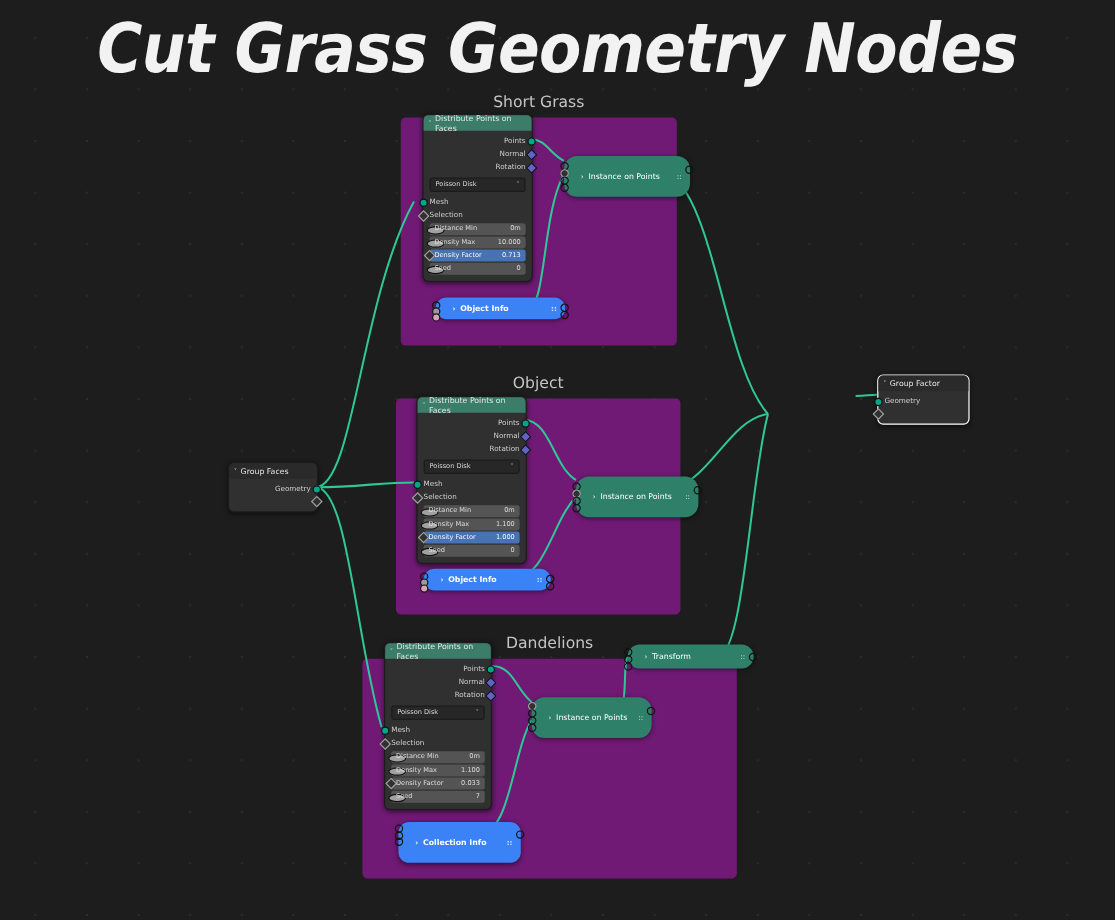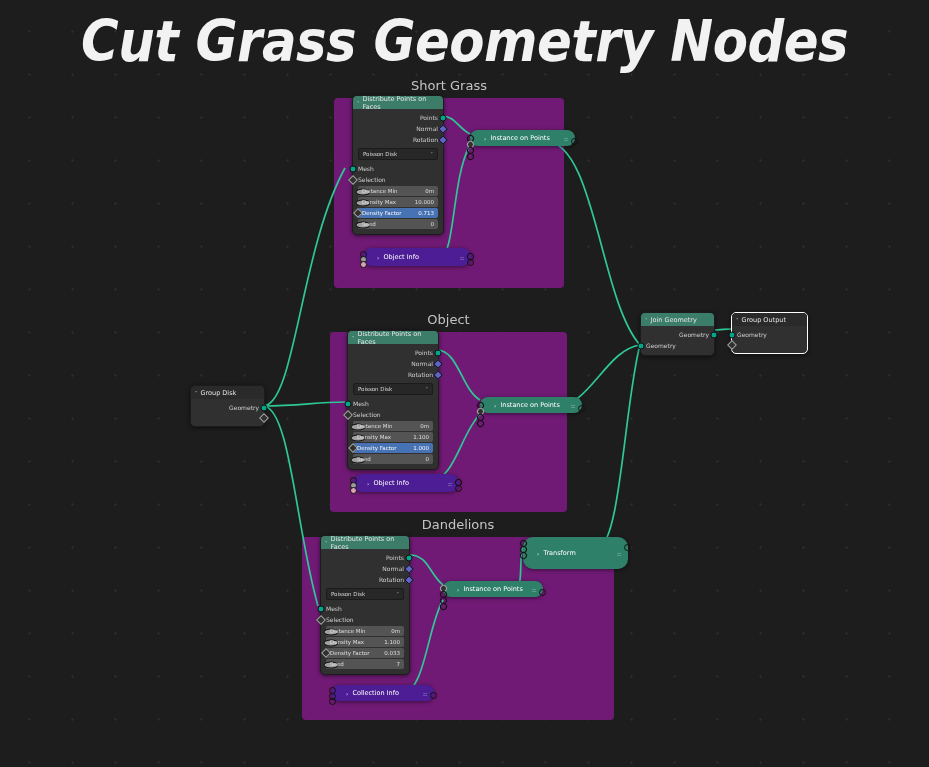--- a/index.html
+++ b/index.html
@@ -66,47 +66,47 @@
   .sock{position:absolute;width:5px;height:5px;border-radius:50%;
         border:1px solid #111;top:50%;transform:translate(-50%,-50%);}
   .sock.left{left:0;}
   .sock.right{left:100%;}
   .sock.geom{background:#00a58a;}
   .sock.field{background:#a1a1a1;}
   .sock.diamond{border-radius:0;transform:translate(-50%,-50%) rotate(45deg);background:#303030;border:1px solid #a1a1a1;}
   .sock.dvec{border-radius:0;transform:translate(-50%,-50%) rotate(45deg);background:#6363c7;}
 
   
-  .pill{position:absolute;border-radius:11px;height:16px;display:flex;align-items:center;
+  .pill{position:absolute;border-radius:11px;height:34px;display:flex;align-items:center;
         padding:0 16px 0 14px;font-size:6.5px;color:#ffffff;white-space:nowrap;
         font-family:"DejaVu Sans","Liberation Sans",sans-serif;
         box-shadow:0 1px 4px rgba(0,0,0,.5);}
   .pill.geo{background:#2f8069;}
-  .pill.pink{background:#4c1d95;}
+  .pill.pink{background:#3b82f6;font-weight:bold;}
   .pill .chev{margin-right:4px;font-size:6px;opacity:.9;}
   .pill .dots{position:absolute;right:7px;font-size:6px;opacity:.75;letter-spacing:0px;}
   .pill .psock{position:absolute;width:5px;height:5px;border-radius:50%;border:1px solid #111;}
 
   svg.links{position:absolute;left:0;top:0;width:929px;height:767px;pointer-events:none;}
   .link{fill:none;stroke:#2ec795;stroke-width:1.7;}
 </style>
 </head>
 <body>
 
 <div id="stage">
 
   <div class="title">Cut Grass Geometry Nodes</div>
 
   <div class="frame" style="left:334px;top:98px;width:230px;height:190px;">
     <div class="frame-label">Short Grass</div>
   </div>
   <div class="frame" style="left:330px;top:332px;width:237px;height:180px;">
     <div class="frame-label">Object</div>
   </div>
-  <div class="frame" style="left:302px;top:537px;width:312px;height:183px;">
+  <div class="frame" style="left:302px;top:549px;width:312px;height:183px;">
     <div class="frame-label">Dandelions</div>
   </div>
 
   <svg class="links">
 
     <path class="link" d="M263,406 C295,406 300,250 345,168"></path>
 
     <path class="link" d="M263,406 C300,406 315,402 345,402"></path>
 
     <path class="link" d="M263,406 C290,406 296,530 318,606"></path>
@@ -130,54 +130,38 @@
     <path class="link" d="M512,592 C525,592 518,560 523,547"></path>
 
     <path class="link" d="M598,547 C620,547 625,400 640,345"></path>
 
     <path class="link" d="M713,330 C722,330 724,329 731,329"></path>
   </svg>
 
   <div class="node" style="left:190px;top:385px;width:73px;">
     <div class="nhead grp">
       <span class="chev">˅</span>
-      <span>Group Disk</span>
+      <span>Group Faces</span>
     </div>
     <div class="nbody">
       <div class="row out">
         <span>Geometry</span>
         <span class="sock right geom"></span>
       </div>
       <div class="row out" style="height:9px;">
         <span class="sock right diamond"></span>
       </div>
     </div>
   </div>
 
-  <div class="node" style="left:640px;top:312px;width:73px;">
-    <div class="nhead geo">
-      <span class="chev">˅</span>
-      <span>Join Geometry</span>
-    </div>
-    <div class="nbody">
-      <div class="row out">
-        <span>Geometry</span>
-        <span class="sock right geom"></span>
-      </div>
-      <div class="row in">
-        <span class="sock left geom"></span>
-        <span>Geometry</span>
-      </div>
-    </div>
-  </div>
 
   <div class="node selected" style="left:731px;top:312px;width:75px;">
     <div class="nhead grp">
       <span class="chev">˅</span>
-      <span>Group Output</span>
+      <span>Group Factor</span>
     </div>
     <div class="nbody">
       <div class="row in">
         <span class="sock left geom"></span>
         <span>Geometry</span>
       </div>
       <div class="row in" style="height:9px;">
         <span class="sock left diamond"></span>
       </div>
     </div>
@@ -390,31 +374,31 @@
     <span class="psock" style="left:-3px;top:4px;background:#303030;border:1px solid #a1a1a1;transform:rotate(45deg);"></span>
     <span class="psock dgeo" style="left:-3px;top:10px;transform:rotate(45deg);"></span>
     <span class="psock dgeo" style="left:-3px;top:16px;transform:rotate(45deg);"></span>
     <span class="psock dvec" style="left:-3px;top:22px;transform:rotate(45deg);"></span>
     <span class="chev">›</span>
     <span>Instance on Points</span>
     <span class="dots">::</span>
     <span class="psock geom" style="right:-3px;top:8px;"></span>
   </div>
 
-  <div class="pill geo" style="left:523px;top:537px;width:75px;height:32px;border-radius:10px;">
+  <div class="pill geo" style="left:523px;top:537px;width:75px;height:20px;border-radius:10px;">
     <span class="psock dgeo" style="left:-3px;top:3px;transform:rotate(45deg);"></span>
     <span class="psock dvec" style="left:-3px;top:9px;transform:rotate(45deg);"></span>
     <span class="psock dvec" style="left:-3px;top:15px;transform:rotate(45deg);"></span>
     <span class="chev">›</span>
     <span>Transform</span>
     <span class="dots">::</span>
     <span class="psock geom" style="right:-3px;top:7px;"></span>
   </div>
 
-  <div class="pill pink" style="left:332px;top:685px;width:72px;height:16px;border-radius:9px;">
+  <div class="pill pink" style="left:332px;top:685px;width:72px;height:34px;border-radius:9px;">
     <span class="psock white" style="left:-3px;top:2px;"></span>
     <span class="psock white" style="left:-3px;top:8px;"></span>
     <span class="psock white" style="left:-3px;top:13px;"></span>
     <span class="chev">›</span>
     <span>Collection Info</span>
     <span class="dots">::</span>
     <span class="psock geom" style="right:-3px;top:7px;"></span>
   </div>
 
 </div>

